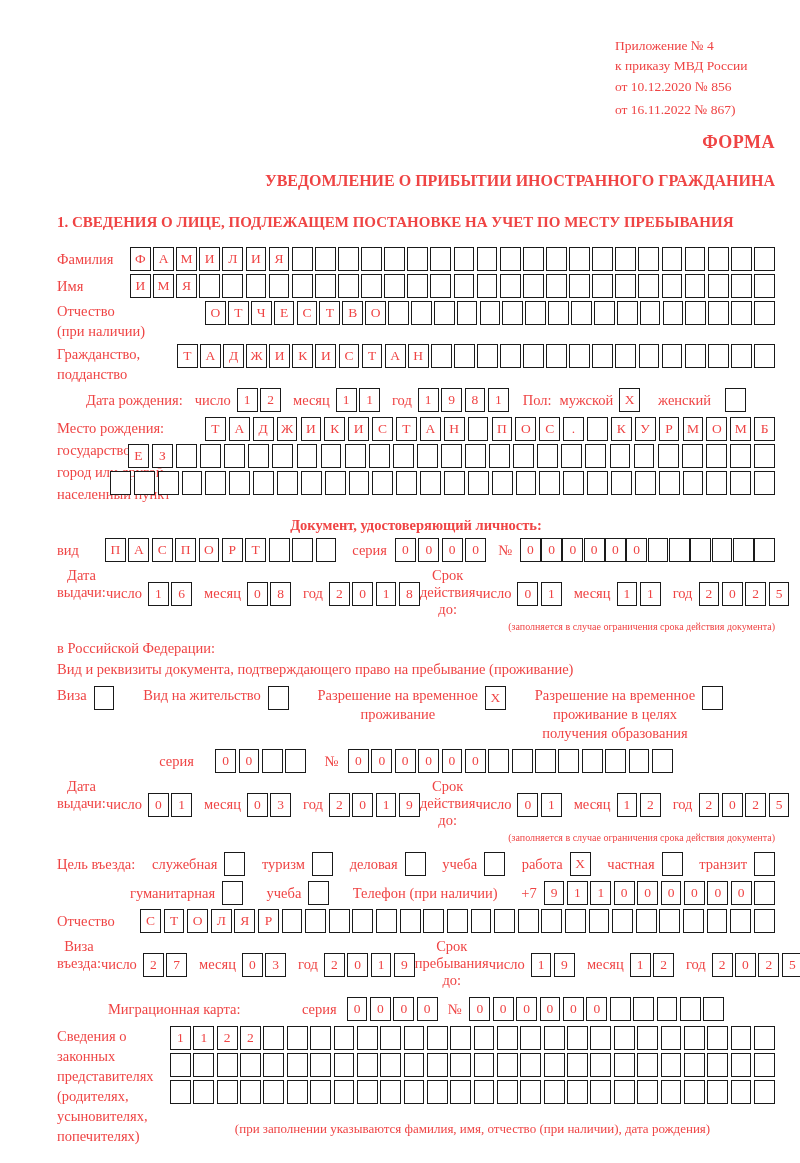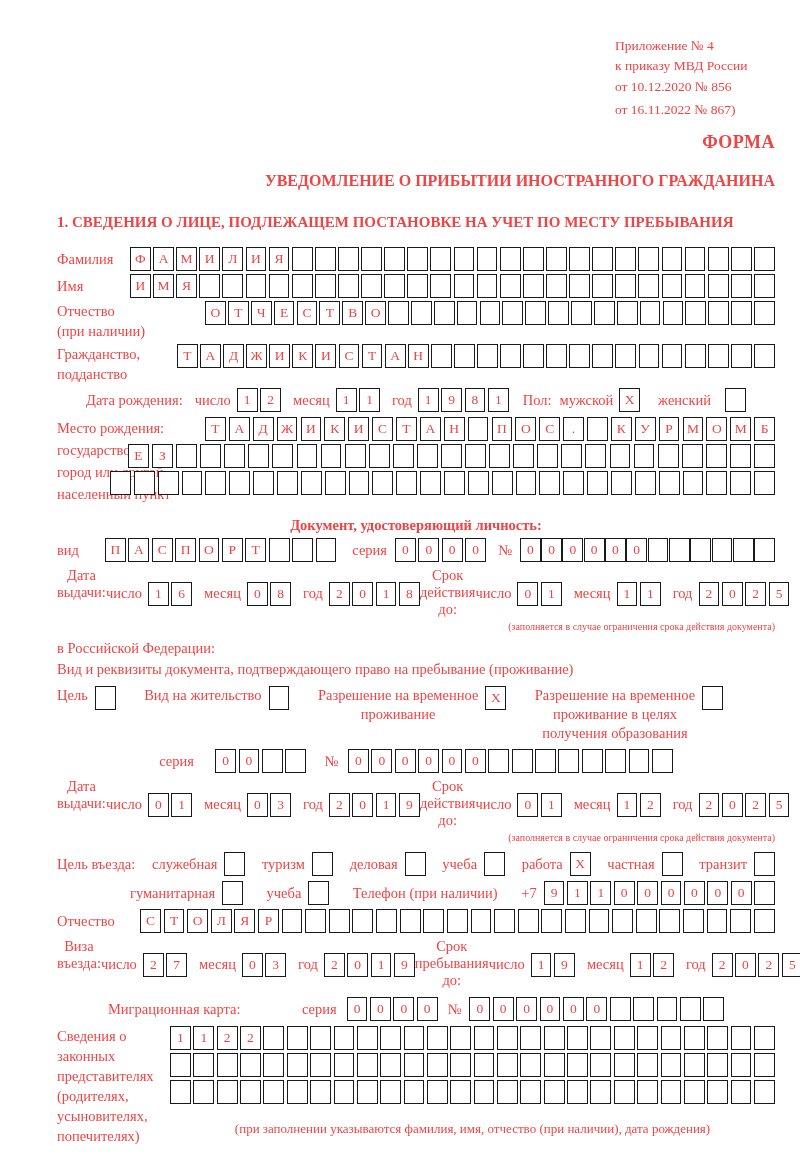--- a/index.html
+++ b/index.html
@@ -429,21 +429,21 @@
   </div>
   <div class="note">(заполняется в случае ограничения срока действия документа)</div>
 
   <div class="intro">
     <div>в Российской Федерации:</div>
     <div>Вид и реквизиты документа, подтверждающего право на пребывание (проживание)</div>
   </div>
 
   <div class="row options-row">
     <span class="opt">
-      <span class="lbl">Цель</span>
+      <span class="lbl">Виза</span>
       <span class="cells">
           <span class="cell"></span>
         </span>
     </span>
     <span class="opt">
       <span class="lbl">Вид на жительство</span>
       <span class="cells">
           <span class="cell"></span>
         </span>
     </span>

